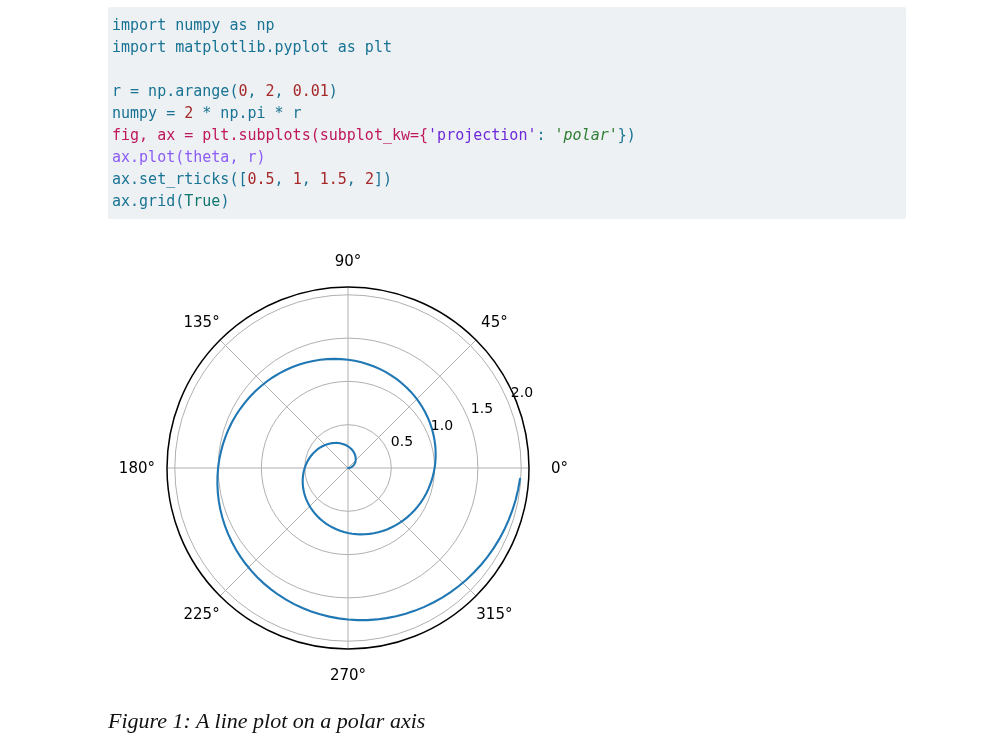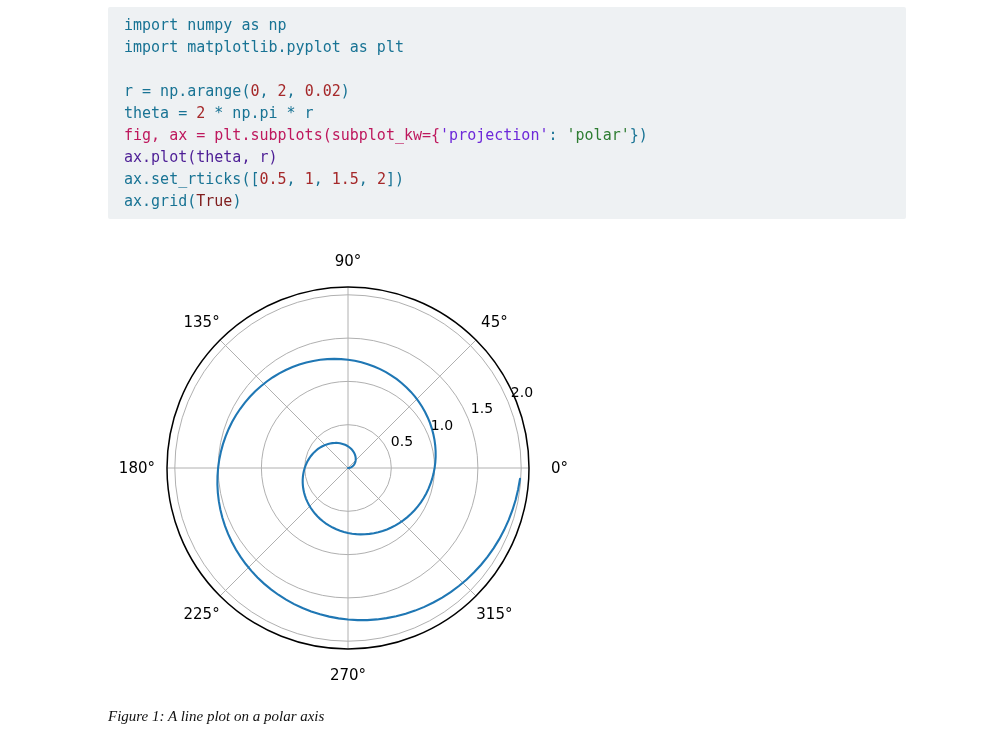--- a/index.html
+++ b/index.html
@@ -2,49 +2,49 @@
 <html><head>
 <meta charset="utf-8">
 <style>
   html,body{margin:0;padding:0;}
   body{
     width:1000px;height:749px;position:relative;background:#ffffff;
     font-family:"DejaVu Sans",sans-serif;overflow:hidden;
   }
   .code-block{
     position:absolute;left:108px;top:7px;width:798px;box-sizing:border-box;
-    padding:7px 12px 7px 16px;border-radius:2px;
+    padding:7px 12px 7px 4px;border-radius:2px;
   }
   .code-line{
     font-family:"DejaVu Sans Mono",monospace;
     font-size:15px;line-height:22px;white-space:pre;
   }
   .figure-wrap{position:absolute;left:118px;top:243px;width:470px;height:452px;}
   .figure-wrap svg{overflow:visible;display:block;}
   .chart-text{font-family:"DejaVu Sans",sans-serif;}
   .figure-caption{
     position:absolute;left:108px;top:708px;
     font-family:"Liberation Serif",serif;font-style:italic;
-    font-size:15px;color:#111111;
+    font-size:22px;color:#111111;
   }
 </style>
 </head>
 <body>
 
 <div class="code-block" style="background: rgb(238, 241, 243);">
   <div>
       <div class="code-line"><span style="color: rgb(24, 115, 148);">import numpy as np</span></div>
       <div class="code-line"><span style="color: rgb(24, 115, 148);">import matplotlib.pyplot as plt</span></div>
       <div class="code-line">&nbsp;</div>
-      <div class="code-line"><span style="color: rgb(24, 115, 148);">r = np.arange(</span><span style="color: rgb(165, 41, 42);">0</span><span style="color: rgb(24, 115, 148);">, </span><span style="color: rgb(165, 41, 42);">2</span><span style="color: rgb(24, 115, 148);">, </span><span style="color: rgb(165, 41, 42);">0.02</span><span style="color: rgb(24, 115, 148);">)</span></div>
-      <div class="code-line"><span style="color: rgb(24, 115, 148);">theta = </span><span style="color: rgb(165, 41, 42);">2</span><span style="color: rgb(24, 115, 148);"> * np.pi * r</span></div>
-      <div class="code-line"><span style="color: #be185d;">fig, ax = plt.subplots(subplot_kw={</span><span style="color: #6d28d9;">'projection'</span><span style="color: rgb(24, 115, 148);">: </span><span style="color: rgb(46, 125, 50);">'polar'</span><span style="color: rgb(24, 115, 148);">})</span></div>
-      <div class="code-line"><span style="color: #4c1d95;">ax.plot(theta, r)</span></div>
+      <div class="code-line"><span style="color: rgb(24, 115, 148);">r = np.arange(</span><span style="color: rgb(165, 41, 42);">0</span><span style="color: rgb(24, 115, 148);">, </span><span style="color: rgb(165, 41, 42);">2</span><span style="color: rgb(24, 115, 148);">, </span><span style="color: rgb(165, 41, 42);">0.01</span><span style="color: rgb(24, 115, 148);">)</span></div>
+      <div class="code-line"><span style="color: rgb(24, 115, 148);">numpy = </span><span style="color: rgb(165, 41, 42);">2</span><span style="color: rgb(24, 115, 148);"> * np.pi * r</span></div>
+      <div class="code-line"><span style="color: #be185d;">fig, ax = plt.subplots(subplot_kw={</span><span style="color: #6d28d9;">'projection'</span><span style="color: rgb(24, 115, 148);">: </span><span style="color: rgb(46, 125, 50); font-style: italic;">'polar'</span><span style="color: rgb(24, 115, 148);">})</span></div>
+      <div class="code-line"><span style="color: #8b5cf6;">ax.plot(theta, r)</span></div>
       <div class="code-line"><span style="color: rgb(24, 115, 148);">ax.set_rticks([</span><span style="color: rgb(165, 41, 42);">0.5</span><span style="color: rgb(24, 115, 148);">, </span><span style="color: rgb(165, 41, 42);">1</span><span style="color: rgb(24, 115, 148);">, </span><span style="color: rgb(165, 41, 42);">1.5</span><span style="color: rgb(24, 115, 148);">, </span><span style="color: rgb(165, 41, 42);">2</span><span style="color: rgb(24, 115, 148);">])</span></div>
-      <div class="code-line"><span style="color: rgb(24, 115, 148);">ax.grid(</span><span style="color: #7f1d1d;">True</span><span style="color: rgb(24, 115, 148);">)</span></div>
+      <div class="code-line"><span style="color: rgb(24, 115, 148);">ax.grid(</span><span style="color: #0f766e;">True</span><span style="color: rgb(24, 115, 148);">)</span></div>
     </div>
 </div>
 
 <figure class="figure-wrap" style="margin:0">
   <svg width="470" height="452" viewBox="0 0 470 452" xmlns="http://www.w3.org/2000/svg">
       <circle cx="230" cy="225" r="181" fill="#ffffff" stroke="none"></circle>
       <circle cx="230" cy="225" r="43.3" fill="none" stroke="#b0b0b0" stroke-width="1"></circle>
       <circle cx="230" cy="225" r="86.6" fill="none" stroke="#b0b0b0" stroke-width="1"></circle>
       <circle cx="230" cy="225" r="129.9" fill="none" stroke="#b0b0b0" stroke-width="1"></circle>
       <circle cx="230" cy="225" r="173.2" fill="none" stroke="#b0b0b0" stroke-width="1"></circle>

